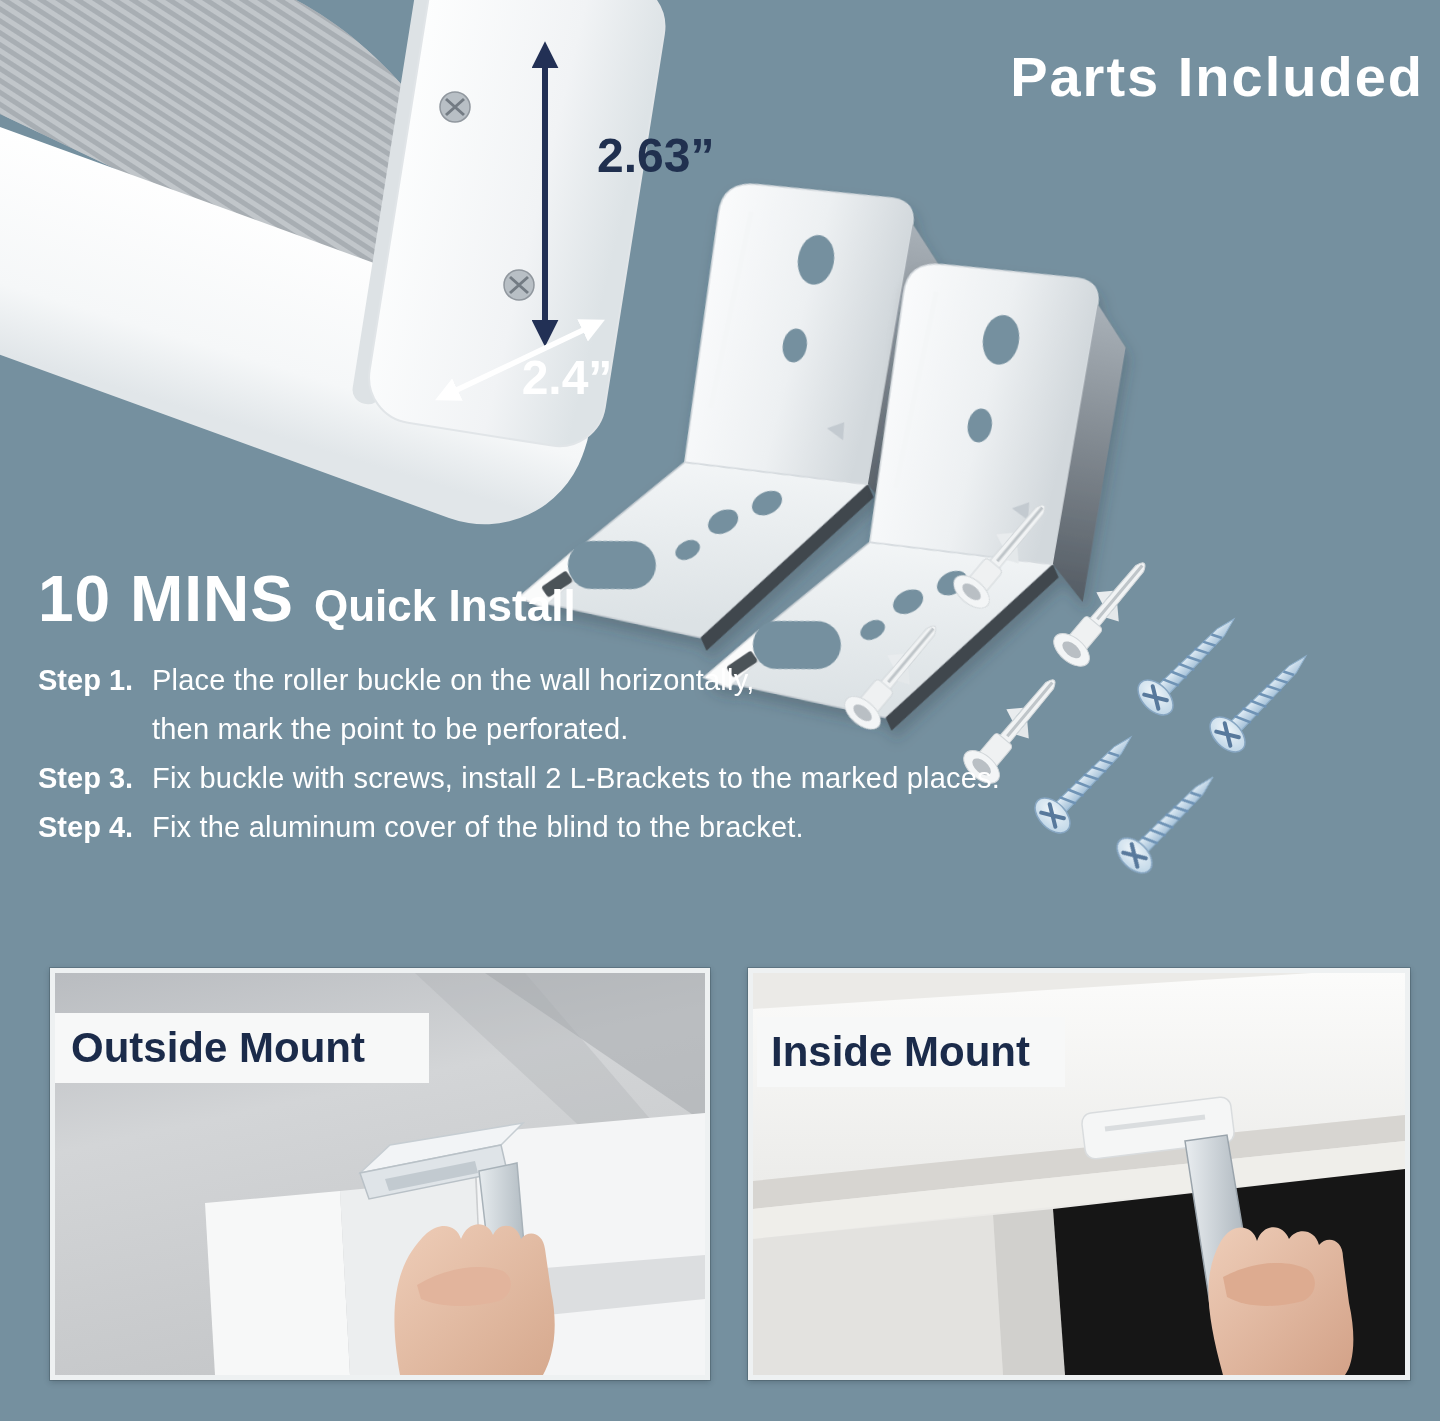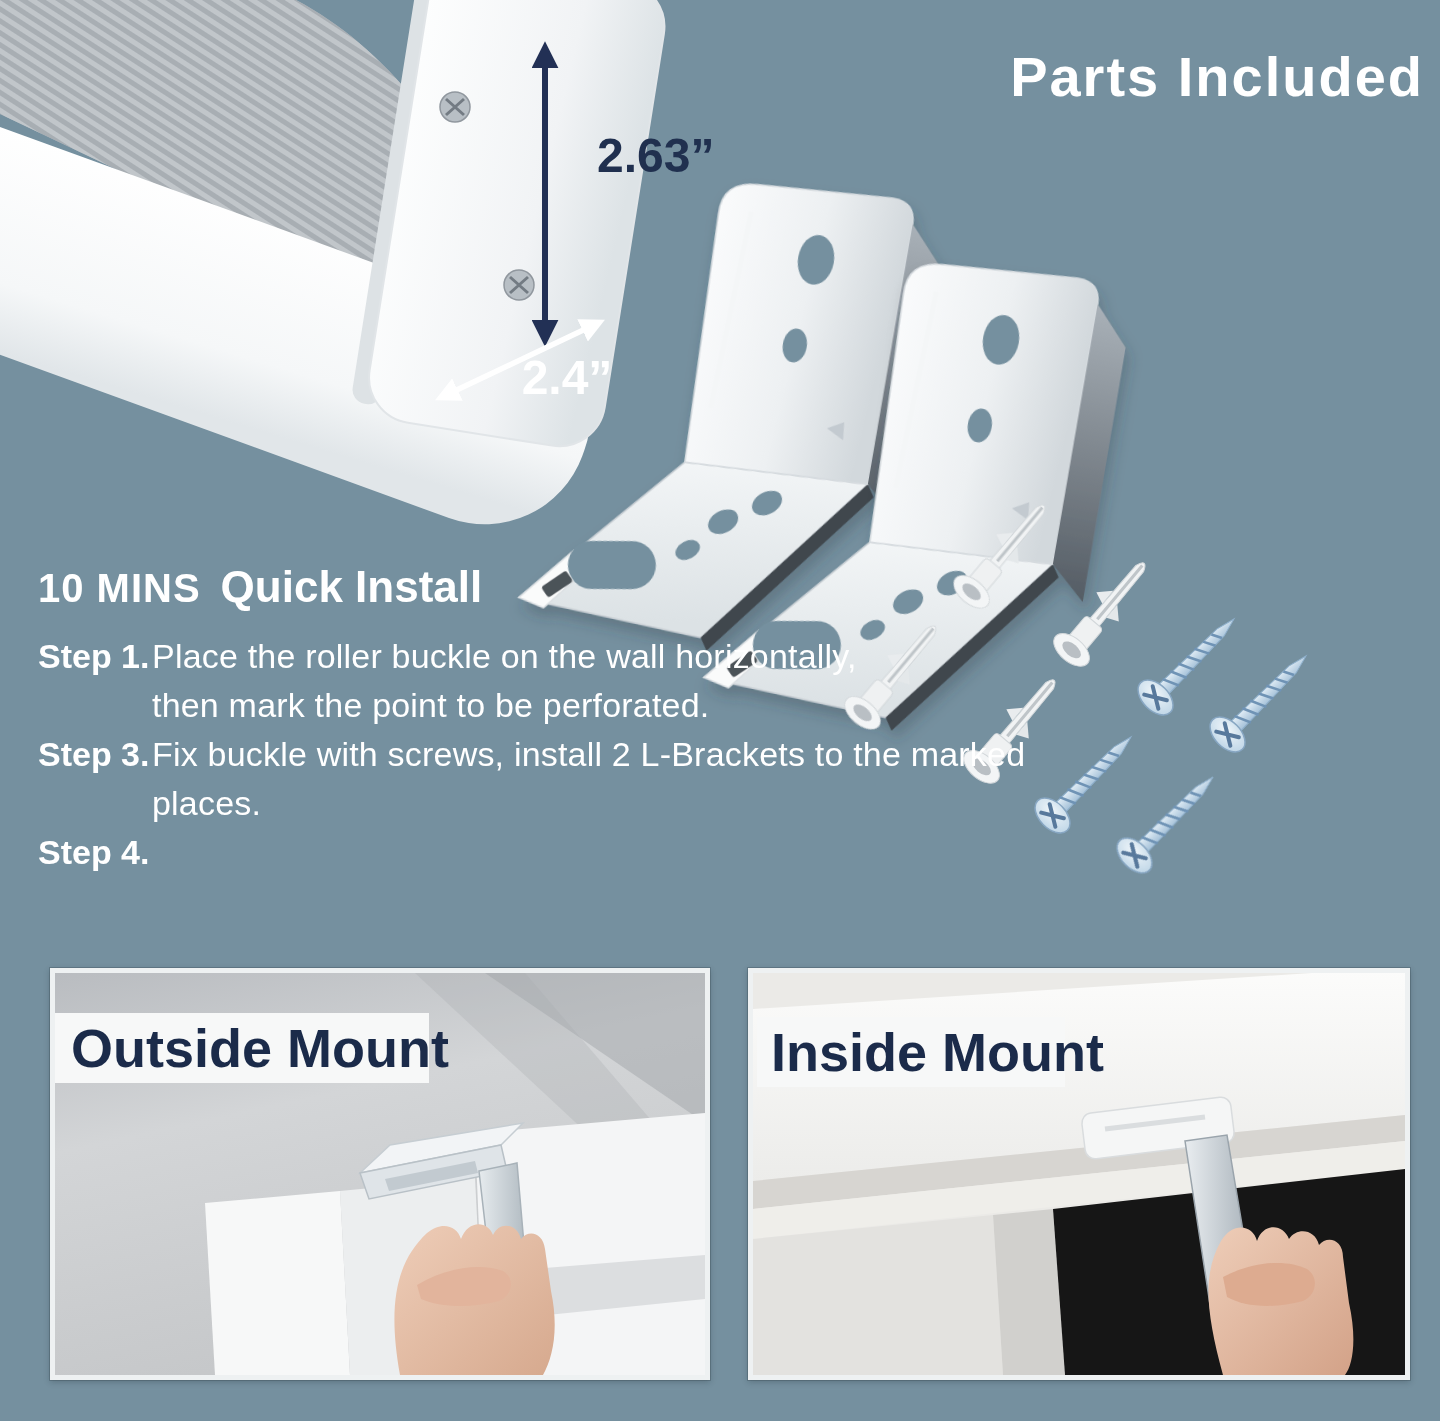--- a/index.html
+++ b/index.html
@@ -20,38 +20,38 @@
     position:absolute; left:552px; top:128px;
     font-size:48px; font-weight:700; color:#20304f; white-space:nowrap;margin-left:45px;
   }
   .dim-width {
     position:absolute; left:502px; top:350px; width:130px; text-align:center;
     font-size:48px; font-weight:700; color:#ffffff; white-space:nowrap;
   }
 
   .quick-install { position:absolute; left:38px; top:562px; width:1010px; color:#ffffff; }
   .qi-heading { margin:0; display:flex; align-items:baseline; gap:20px; }
-  .qi-duration { font-size:40px; font-weight:700; letter-spacing:1px; }
+  .qi-duration { font-size:64px; font-weight:700; letter-spacing:1px; }
   .qi-subtitle { font-size:44px; font-weight:700; }
   .steps { margin-top:20px; }
-  .step-row { display:flex; font-size:34px; line-height:49px; }
+  .step-row { display:flex; font-size:29px; line-height:49px; }
   .step-label { flex:none; width:114px; font-weight:700; }
   .step-text { flex:1; font-weight:400; letter-spacing:0.2px; }
 
   .photo {
     position:absolute; top:968px; height:412px;
     border:5px solid #eef1f2; background:#d8dadc;
     box-shadow:0 0 0 1px rgba(40,55,65,0.25), 0 2px 6px rgba(20,30,40,0.25);
   }
   .photo.outside { left:50px;  width:660px; }
   .photo.inside  { left:748px; width:662px; }
   .photo svg { display:block; width:100%; height:100%; }
   .photo-label {
     position:absolute; background:#f7f8f8; color:#1b2b4a; font-weight:700;
-    font-size:54px; line-height:70px; height:70px; white-space:nowrap;
+    font-size:42px; line-height:70px; height:70px; white-space:nowrap;
   }
   .photo.outside .photo-label { left:0;   top:40px; width:374px; padding-left:16px; }
   .photo.inside  .photo-label { left:4px; top:44px; width:308px; padding-left:14px; }
 </style>
 </head>
 <body>
 
 <div class="canvas">
 
   <svg class="scene" width="1440" height="1421" viewBox="0 0 1440 1421">
@@ -190,20 +190,21 @@
       <div class="step-row">
         <span class="step-label"></span>
         <span class="step-text">then mark the point to be perforated.</span>
       </div>
       <div class="step-row">
         <span class="step-label">Step 3.</span>
         <span class="step-text">Fix buckle with screws, install 2 L-Brackets to the marked places.</span>
       </div>
       <div class="step-row">
         <span class="step-label">Step 4.</span>
+        <span class="step-text">Fix the aluminum cover of the blind to the bracket.</span>
       </div>
     </div>
   </section>
 
   <figure class="photo outside" style="margin:0">
     <svg viewBox="0 0 650 402" preserveAspectRatio="none">
       <defs>
         <linearGradient id="wallL" x1="0" y1="0" x2="0.35" y2="1">
           <stop offset="0" stop-color="#b9bcc0"></stop>
             <stop offset="0.4" stop-color="#d3d5d7"></stop>

